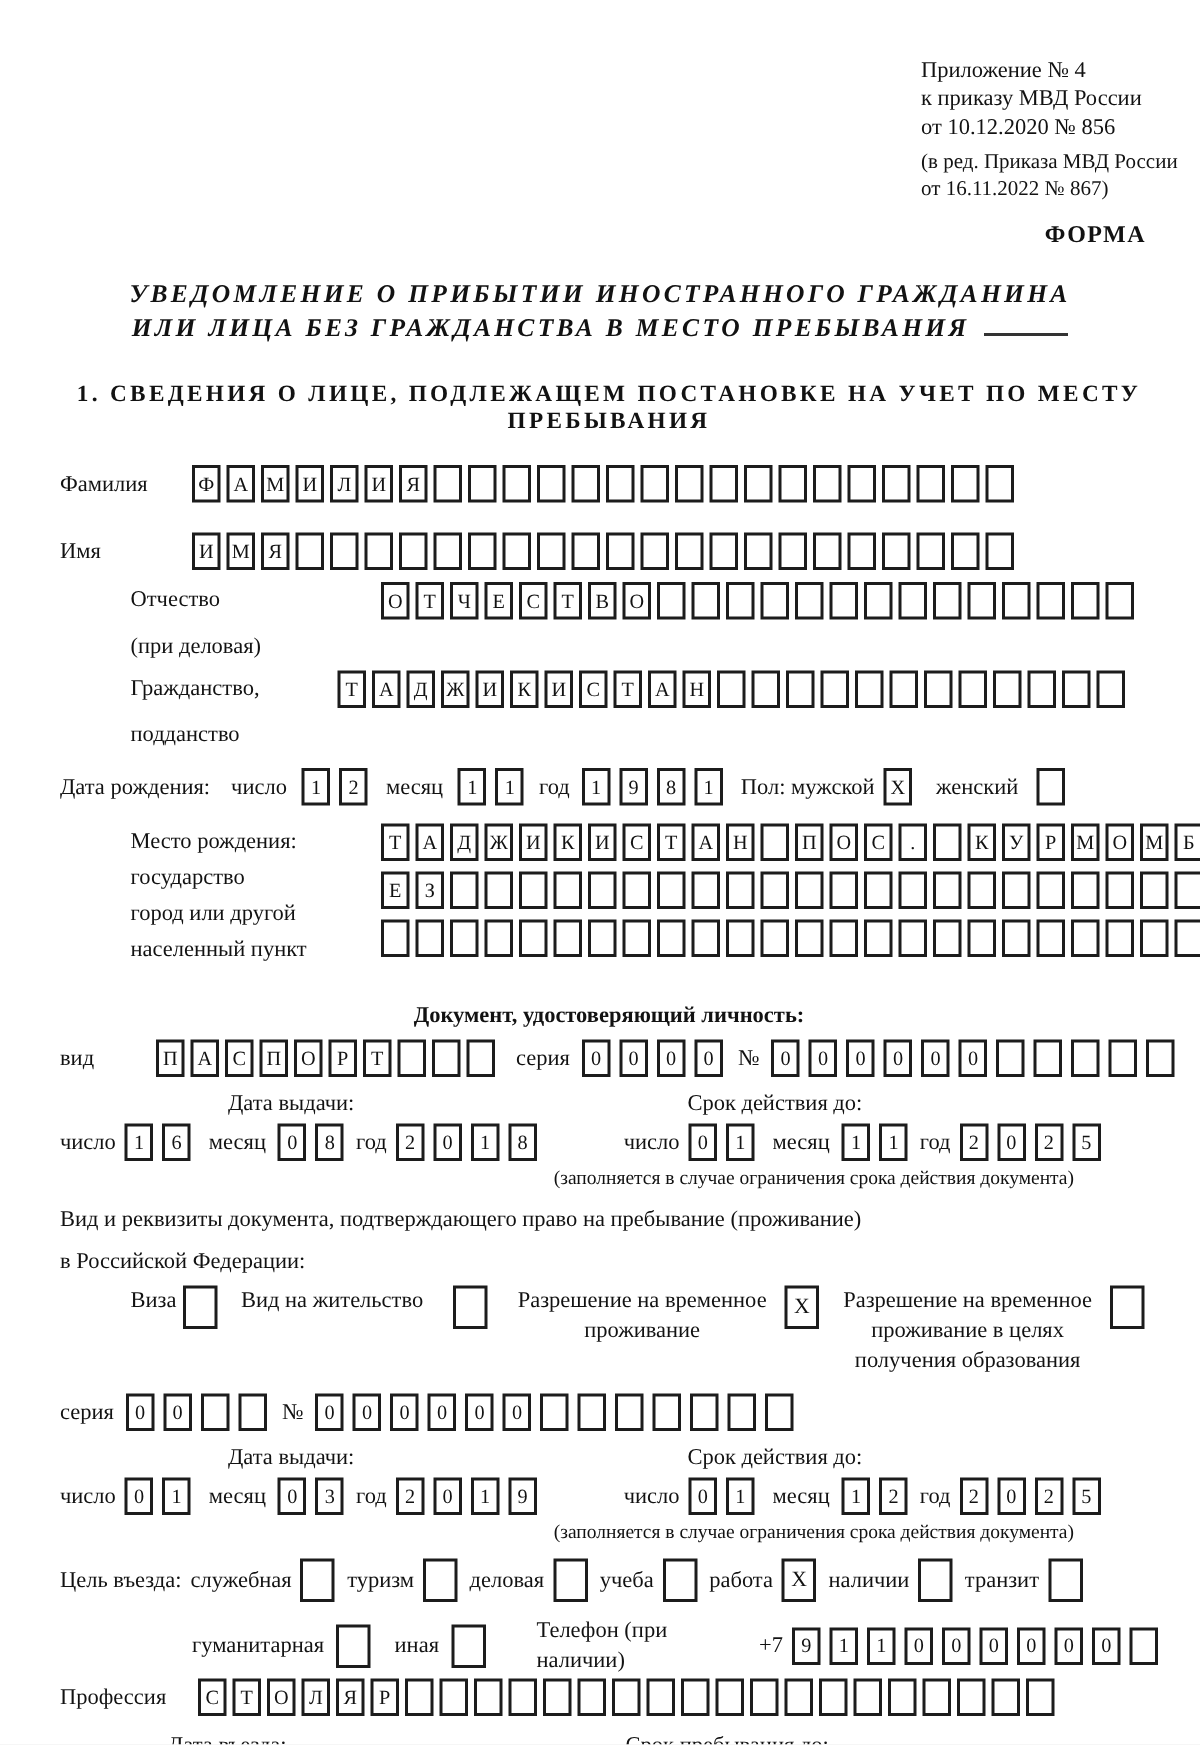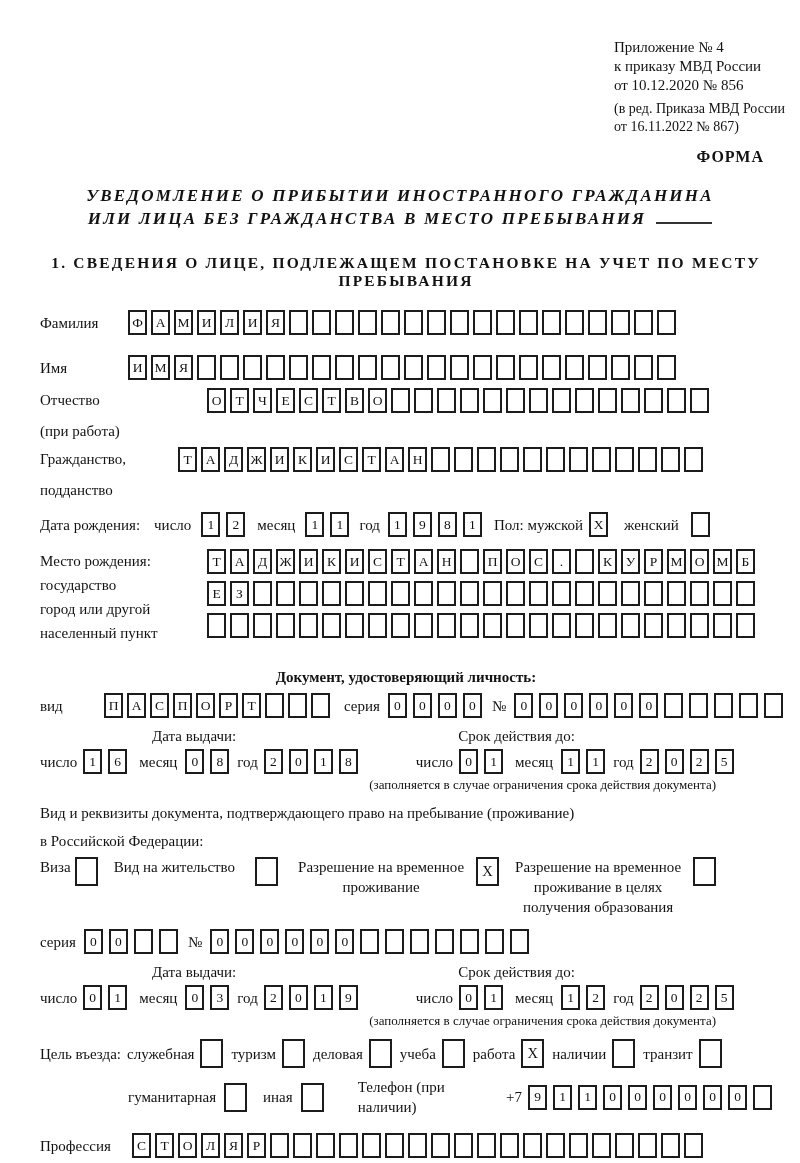--- a/index.html
+++ b/index.html
@@ -8,21 +8,21 @@
     position:relative; width:800px; height:1163px; margin:0 auto;
     background:#ffffff; color:#121212;
     font-family:"Liberation Serif","DejaVu Serif",serif;
     overflow:hidden; padding-top:38px;
   }
   .content { padding:0 28px 0 40px; }
   .lbl { font-size:15px; line-height:20px; }
   .fine { font-size:13px; line-height:16px; }
   .b { font-weight:bold; }
   .frow { display:flex; align-items:center; }
-  .fstart { align-items:flex-start; }
+  .fstart { align-items:flex-start;margin-left:47px; }
   .cells { display:flex; gap:4px; flex-shrink:0; }
   .dg { gap:6px; }
   .cell {
     width:19px; height:25px; border:2px solid #1c1c1c;
     display:flex; align-items:center; justify-content:center;
     font-size:13.5px; flex-shrink:0; background:#fff;
   }
   .cbx .cell { width:23px; height:29px; font-size:14.5px; }
   .hdr-block { margin-left:614px; font-size:15px; line-height:19px; }
   .hdr-rev { font-size:14px; line-height:18px; margin-top:5px; }
@@ -120,21 +120,21 @@
           <div class="cell"></div>
           <div class="cell"></div>
           <div class="cell"></div>
           <div class="cell"></div>
         </div>
     </div>
 
     <div class="frow fstart" style="margin-top:8px">
       <div class="lab-col" style="width:167px">
         <div class="lbl">Отчество</div>
-        <div class="lbl" style="margin-top:7px">(при работа)</div>
+        <div class="lbl" style="margin-top:7px">(при деловая)</div>
       </div>
       <div class="cells">
           <div class="cell">О</div>
           <div class="cell">Т</div>
           <div class="cell">Ч</div>
           <div class="cell">Е</div>
           <div class="cell">С</div>
           <div class="cell">Т</div>
           <div class="cell">В</div>
           <div class="cell">О</div>
@@ -533,21 +533,21 @@
           <div class="cell">0</div>
           <div class="cell">0</div>
           <div class="cell">0</div>
           <div class="cell">0</div>
           <div class="cell">0</div>
           <div class="cell">0</div>
           <div class="cell"></div>
         </div>
     </div>
 
-    <div class="frow" style="margin-top:16px">
+    <div class="frow" style="margin-top:2px">
       <div class="lbl lab-col" style="width:92px">Профессия</div>
       <div class="cells">
           <div class="cell">С</div>
           <div class="cell">Т</div>
           <div class="cell">О</div>
           <div class="cell">Л</div>
           <div class="cell">Я</div>
           <div class="cell">Р</div>
           <div class="cell"></div>
           <div class="cell"></div>

